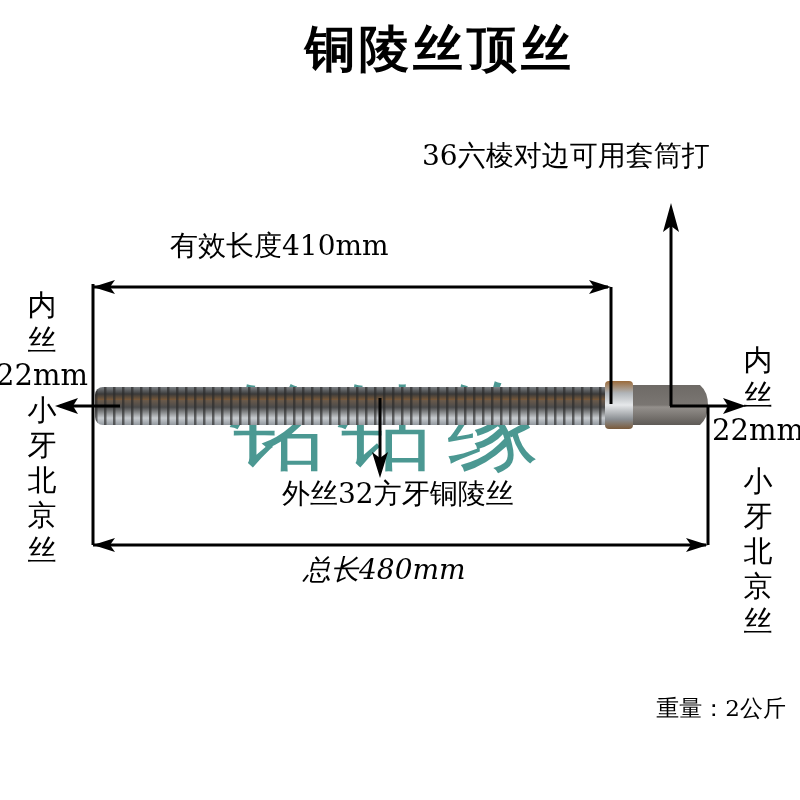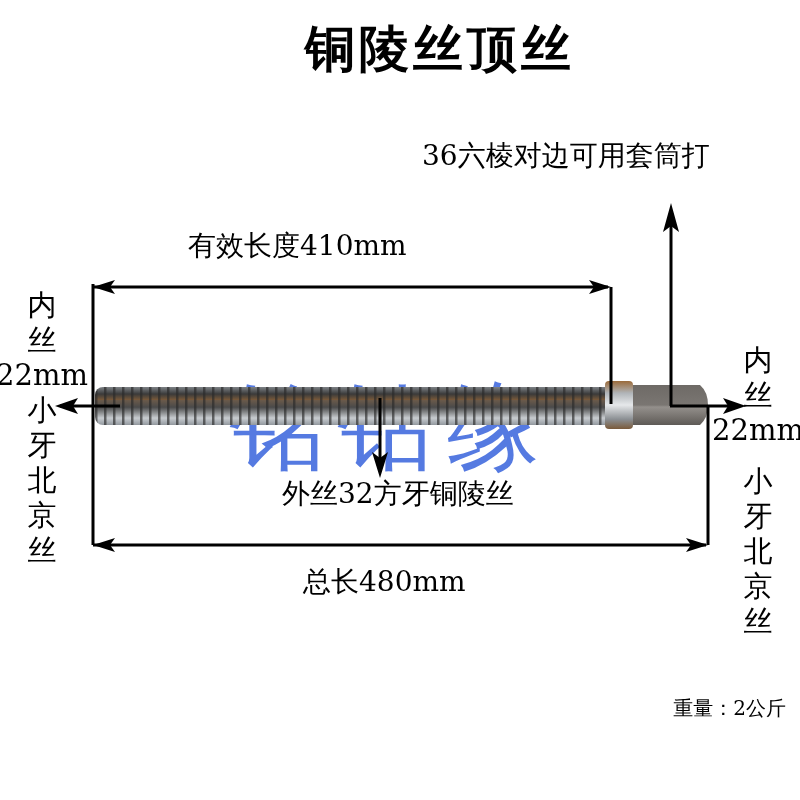--- a/index.html
+++ b/index.html
@@ -35,45 +35,45 @@
       font-size: 29px;
       line-height: 35px;
       text-align: center;
       width: 100px;
     }
     .vlabel span { display: block; }
     .watermark {
       position: absolute;
       left: 230px; top: 372px;
       font-size: 96px;
-      color: #1d4ed8;
+      color: #0f766e;
       opacity: 0.75;
       letter-spacing: 12px;
       font-family: "DejaVu Serif", "Liberation Serif", serif;
       line-height: 110px;
       z-index: 1;
     }
     svg.overlay { position: absolute; left: 0; top: 0; z-index: 2; }
     .weight {
       position: absolute;
       right: 14px; top: 690px;
-      font-size: 20px;
+      font-size: 23px;
       line-height: 36px;
     }
   </style>
 </head>
 <body>
 
 <div class="canvas">
 
   <div class="title">铜陵丝顶丝</div>
 
   <div class="label" style="left:422px; top:138px;">36六棱对边可用套筒打</div>
 
-  <div class="label" style="left:188px; top:228px;">有效长度410mm</div>
+  <div class="label" style="left:170px; top:228px;">有效长度410mm</div>
 
   <div class="watermark">铭钻缘</div>
 
   <svg class="overlay" width="800" height="800" viewBox="0 0 800 800">
     <defs>
       <linearGradient id="rodGrad" x1="0" y1="0" x2="0" y2="1">
         <stop offset="0" stop-color="#6b5a4a"></stop>
         <stop offset="0.18" stop-color="#4a4a4a"></stop>
         <stop offset="0.45" stop-color="#c8ccd0"></stop>
         <stop offset="0.6" stop-color="#9aa0a6"></stop>
@@ -137,21 +137,21 @@
       <path d="M746 406 L723 398 L728 406 L723 414 Z"></path>
 
       <path d="M671 203 L663 232 L671 226 L679 232 Z"></path>
 
       <path d="M380 478 L372 452 L380 458 L388 452 Z"></path>
     </g>
   </svg>
 
   <div class="label" style="left:282px; top:476px; z-index:3;text-align:center;">外丝32方牙铜陵丝</div>
 
-  <div class="label" style="left:303px; top:564px;">总长480mm</div>
+  <div class="label" style="left:303px; top:552px;font-style:italic;">总长480mm</div>
 
   <div class="vlabel" style="left:-8px; top:288px;">
     <span>内</span>
     <span>丝</span>
     <span>22mm</span>
     <span>小</span>
     <span>牙</span>
     <span>北</span>
     <span>京</span>
     <span>丝</span>

